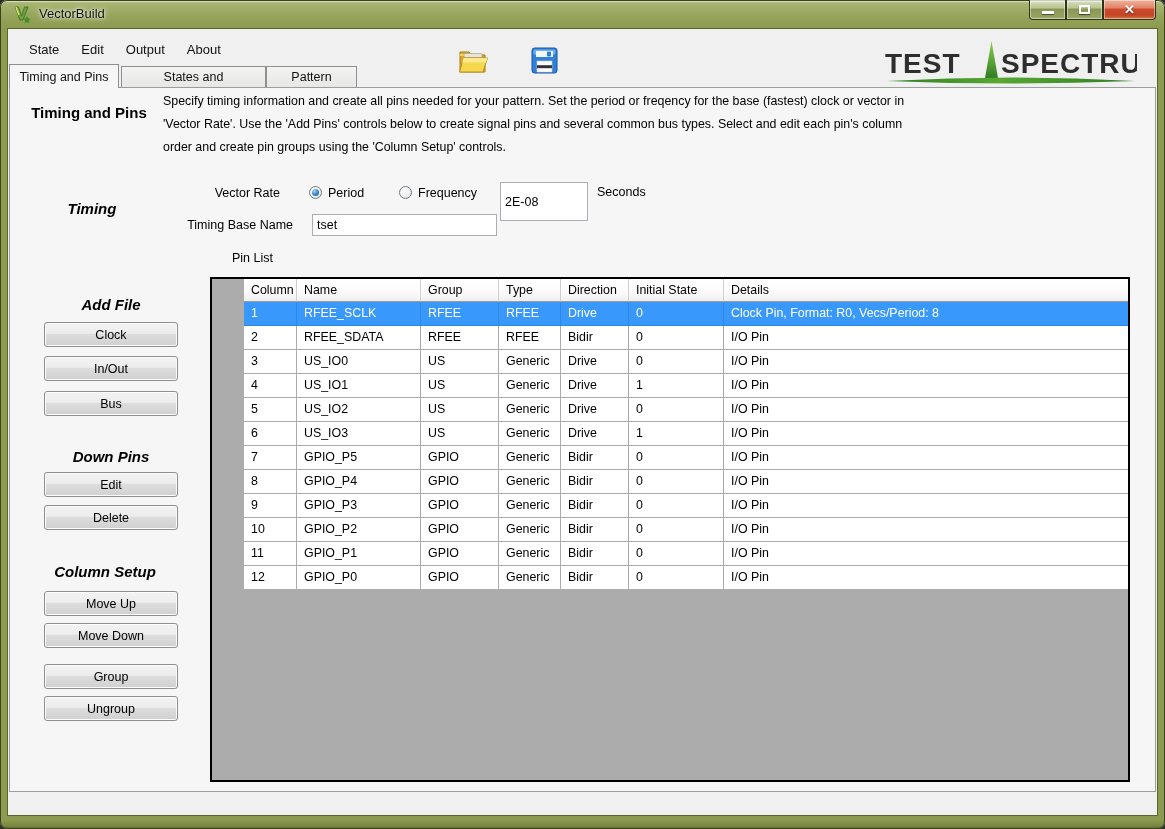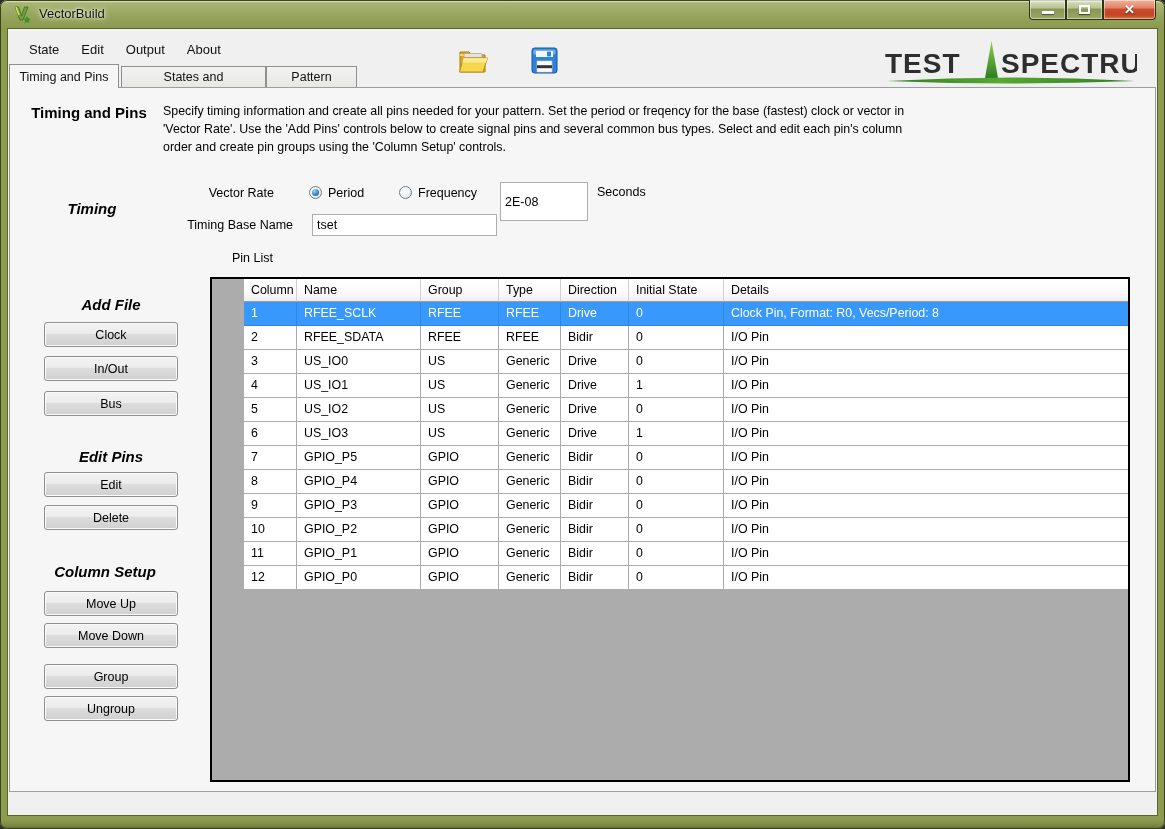--- a/index.html
+++ b/index.html
@@ -71,22 +71,22 @@
   .tabpage {
     position:absolute; left:9px; top:87px; width:1147px; height:705px;
     background:#f6f6f6; border:1px solid #9d9d9d; z-index:2;
   }
 
   .page-heading {
     position:absolute; left:28px; top:103px; width:122px; text-align:center;
     font-size:15px; font-weight:bold; line-height:20px; color:#000; z-index:4;
   }
   .page-desc {
-    position:absolute; left:163px; top:102px; width:762px;
-    font-size:12.4px; line-height:18px; color:#000; z-index:4;
+    position:absolute; left:163px; top:90px; width:762px;
+    font-size:12.4px; line-height:23px; color:#000; z-index:4;
   }
 
   .section-label {
     position:absolute; font-size:15px; font-weight:bold; font-style:italic;
     color:#000; z-index:4; text-align:center; width:150px;
   }
   .lbl { position:absolute; font-size:12.5px; color:#000; z-index:4; }
   .lbl.right { text-align:right; }
 
   .radio { position:absolute; width:13px; height:13px; border-radius:50%;
@@ -231,21 +231,21 @@
       <div class="tab inactive" style="left: 121px; width: 145px;">States and Commands</div>
       <div class="tab inactive" style="left: 266px; width: 91px;">Pattern Editor</div>
     </div>
 
   <div class="tabpage"></div>
 
   <div class="page-heading">Timing and Pins</div>
   <div class="page-desc">Specify timing information and create all pins needed for your pattern. Set the period or freqency for the base (fastest) clock or vector in 'Vector Rate'.  Use the 'Add Pins' controls below to create signal pins and several common bus types. Select and edit each pin's column order and create pin groups using the 'Column Setup' controls.</div>
 
   <div class="section-label" style="left:17px; top:200px;">Timing</div>
-  <div class="lbl right" style="left:174px; top:186px; width:100px;">Vector Rate</div>
+  <div class="lbl right" style="left:180px; top:186px; width:100px;">Vector Rate</div>
   <span class="radio checked" style="left:309px; top:186px;"></span>
   <div class="lbl" style="left:328px; top:186px;">Period</div>
   <span class="radio" style="left:399px; top:186px;"></span>
   <div class="lbl" style="left:418px; top:186px;">Frequency</div>
   <input class="txt" style="left: 500px; top: 182px; width: 88px; height: 39px;" value="2E-08">
   <div class="lbl" style="left:597px; top:185px;">Seconds</div>
   <div class="lbl right" style="left:178px; top:218px; width:115px;">Timing Base Name</div>
   <input class="txt" style="left: 312px; top: 214px; width: 185px; height: 22px;" value="tset">
 
   <div class="pinlist-label">Pin List</div>
@@ -369,21 +369,21 @@
           <div class="td c6">I/O Pin</div>
         </div>
       </div>
   </div>
 
   <div class="section-label" style="left:36px; top:296px;">Add File</div>
   <button class="btn" style="top:322px;">Clock</button>
   <button class="btn" style="top:356px;">In/Out</button>
   <button class="btn" style="top:391px;">Bus</button>
 
-  <div class="section-label" style="left:36px; top:448px;">Edit Pins</div>
+  <div class="section-label" style="left:36px; top:448px;">Down Pins</div>
   <button class="btn" style="top:472px;">Edit</button>
   <button class="btn" style="top:505px;">Delete</button>
 
   <div class="section-label" style="left:30px; top:563px;">Column Setup</div>
   <button class="btn" style="top:591px;">Move Up</button>
   <button class="btn" style="top:623px;">Move Down</button>
   <button class="btn" style="top:664px;">Group</button>
   <button class="btn" style="top:696px;">Ungroup</button>
 
 

